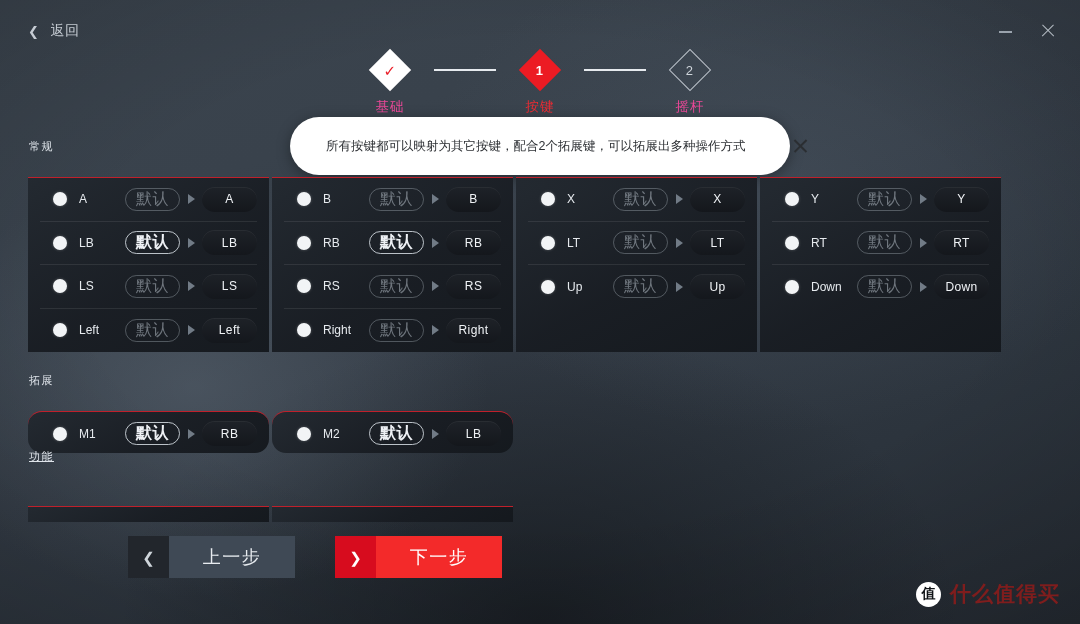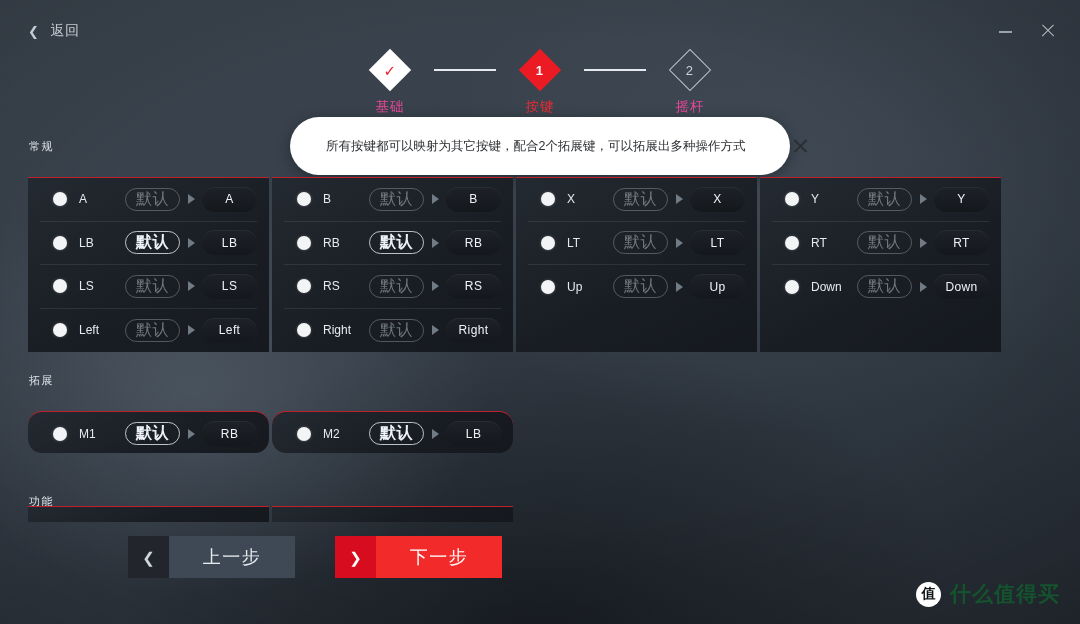--- a/index.html
+++ b/index.html
@@ -97,21 +97,21 @@
   .tooltip-close::before { transform: rotate(45deg); }
   .tooltip-close::after  { transform: rotate(-45deg); }
 
   
   .section-label {
     position: absolute; left: 29px;
     font-size: 11px; color: #dfe4ea; letter-spacing: 1.5px;
   }
   #lbl-general { top: 139px; }
   #lbl-expand  { top: 373px; }
-  #lbl-func    { top: 494px; text-decoration: underline; }
+  #lbl-func    { top: 449px; text-decoration: underline; }
 
   .panel-row { position: absolute; display: flex; gap: 3px; }
   #row-general { left: 28px; top: 177px; }
   #row-expand  { left: 28px; top: 411px; }
   #row-func    { left: 28px; top: 506px; }
 
   .panel {
     border-top: 1.6px solid #c0202b;
     background: linear-gradient(150deg, rgba(34,40,47,.93) 0%, rgba(24,28,34,.95) 55%, rgba(20,24,29,.96) 100%);
     padding: 0 12px;
@@ -188,21 +188,21 @@
   .watermark {
     position: absolute; right: 20px; bottom: 16px;
     display: flex; align-items: center; gap: 9px;
   }
   .wm-logo {
     width: 25px; height: 25px; border-radius: 50%;
     background: #ffffff; color: #111417;
     display: flex; align-items: center; justify-content: center;
     font-size: 14px; font-weight: bold;
   }
-  .wm-text { font-size: 21px; color: #14532d; letter-spacing: 1px; font-weight: bold; }
+  .wm-text { font-size: 21px; color: #7f1d1d; letter-spacing: 1px; font-weight: bold; }
 </style>
 </head>
 <body>
 
 <div class="vignette"></div>
 
 <div class="topbar">
   <div class="back-btn">
     <span class="back-chevron">❮</span>
     <span>返回</span>

